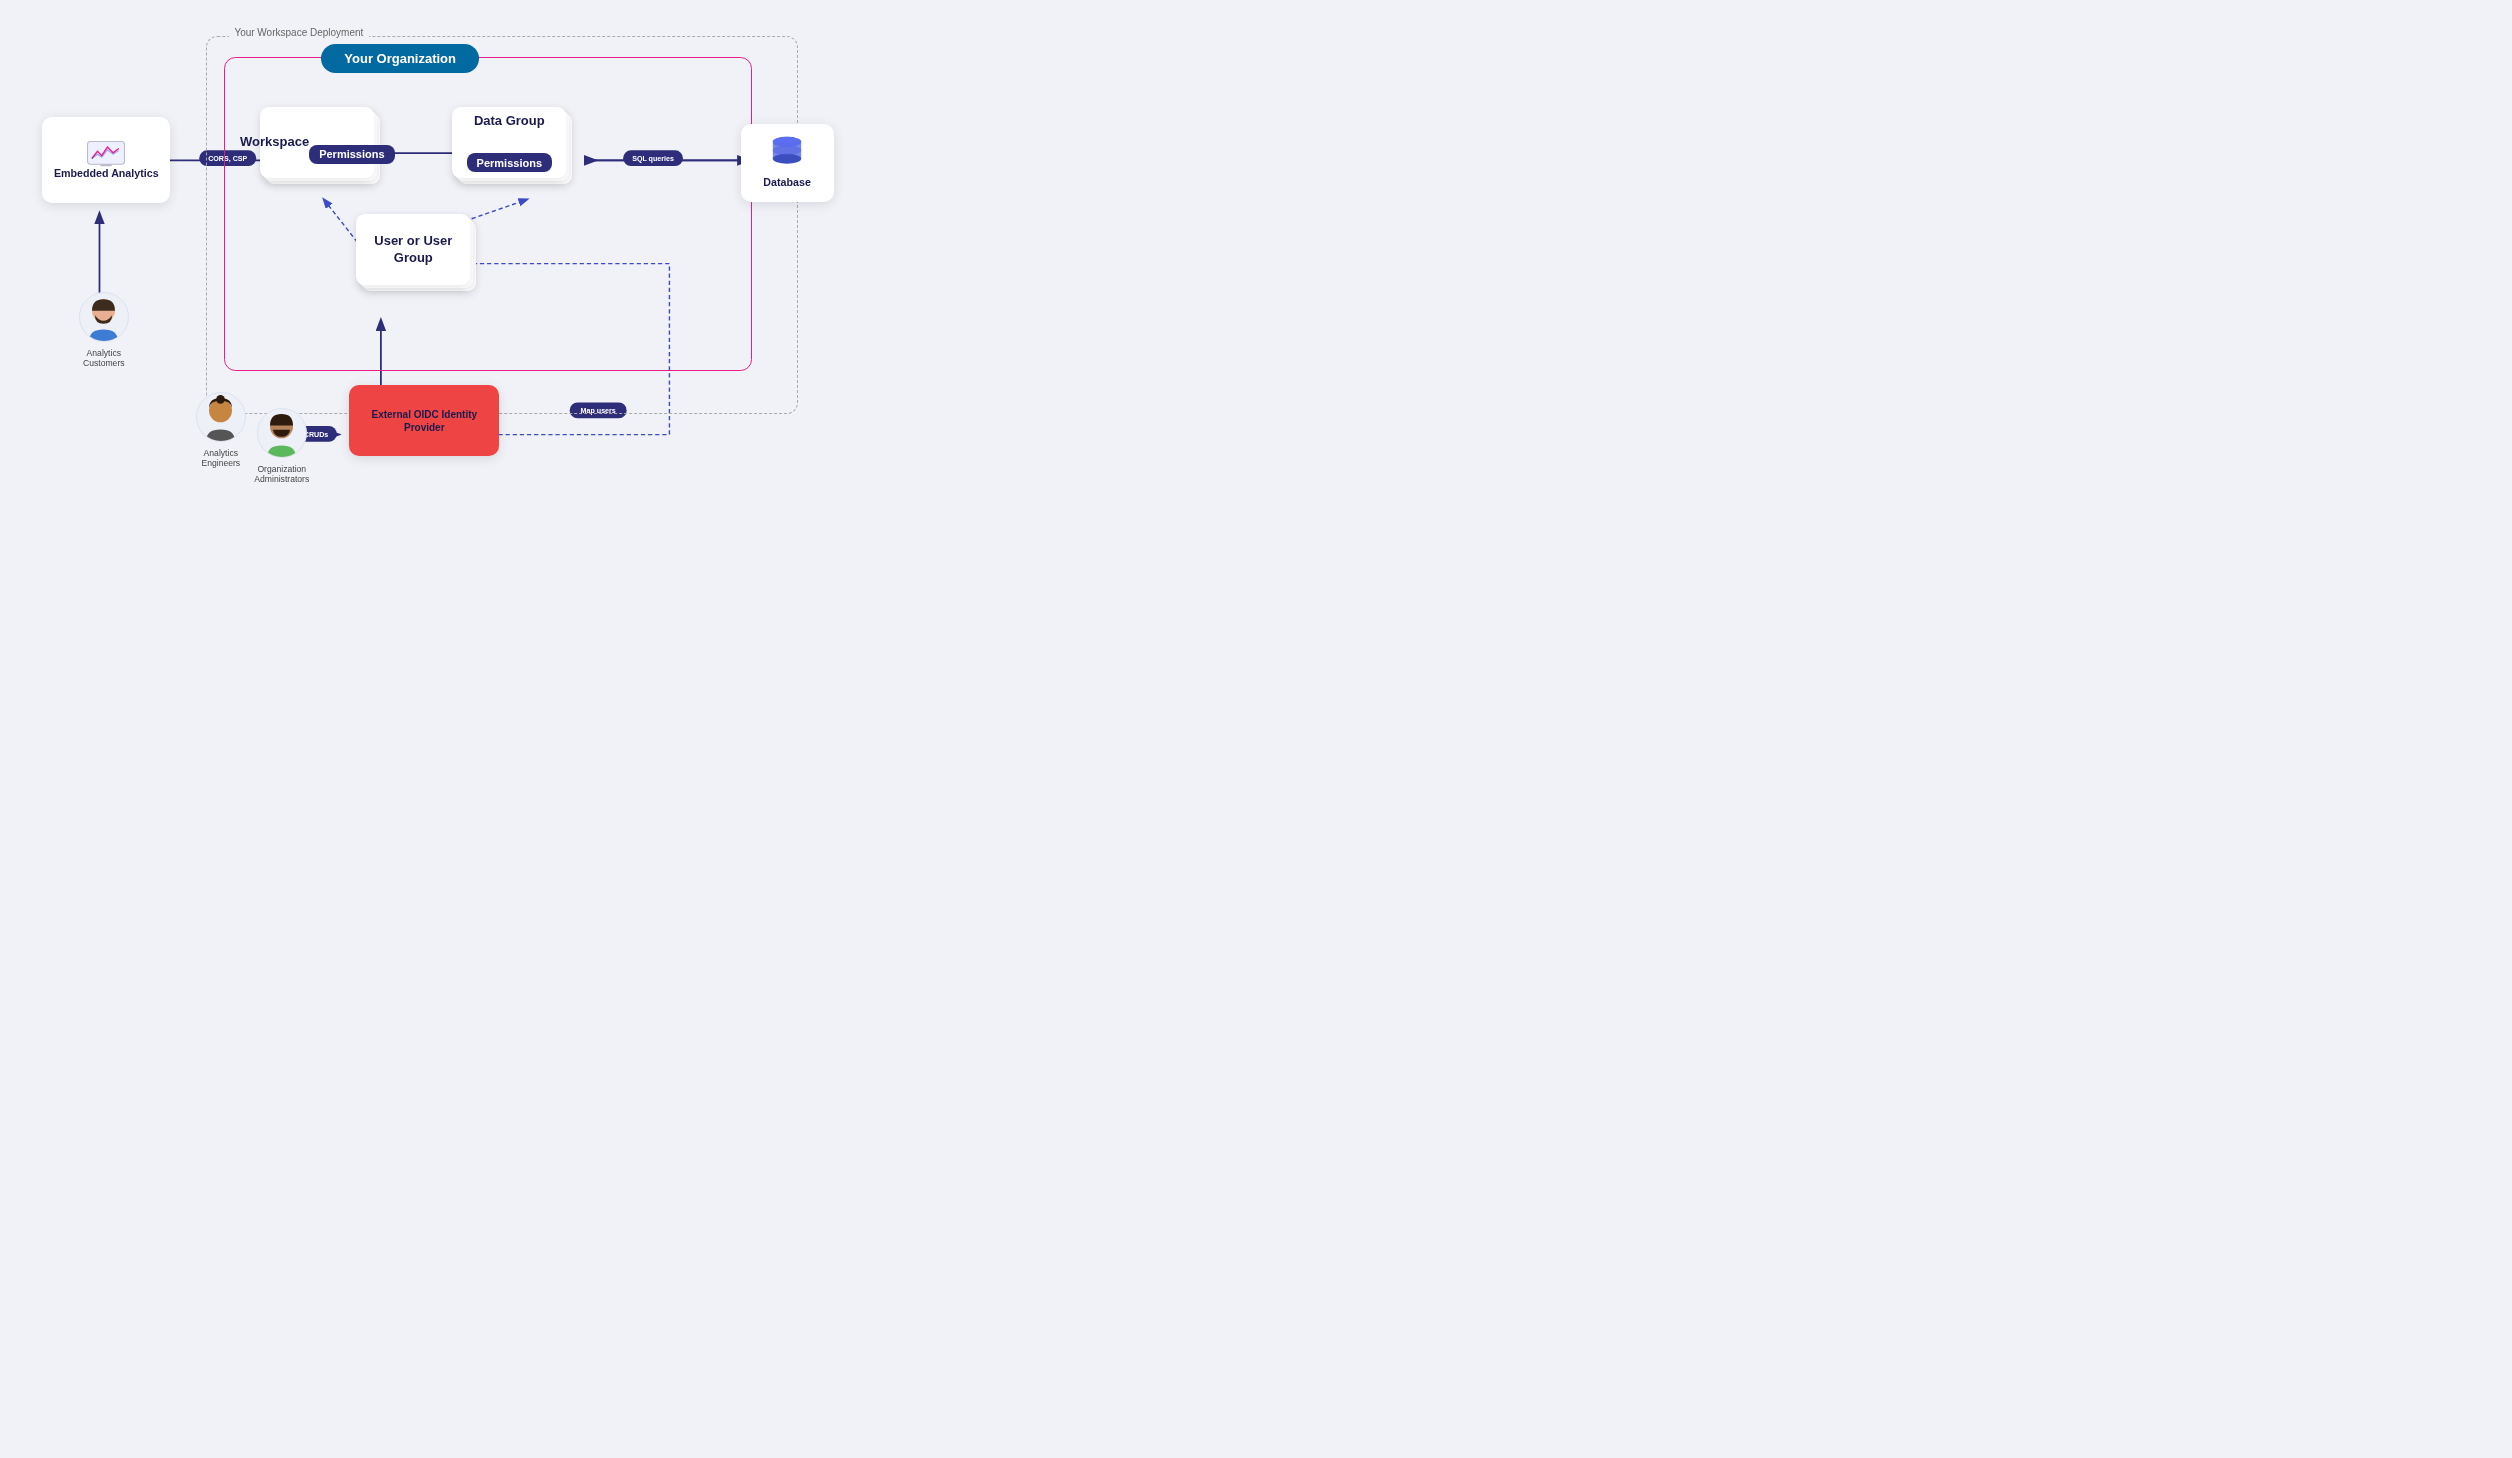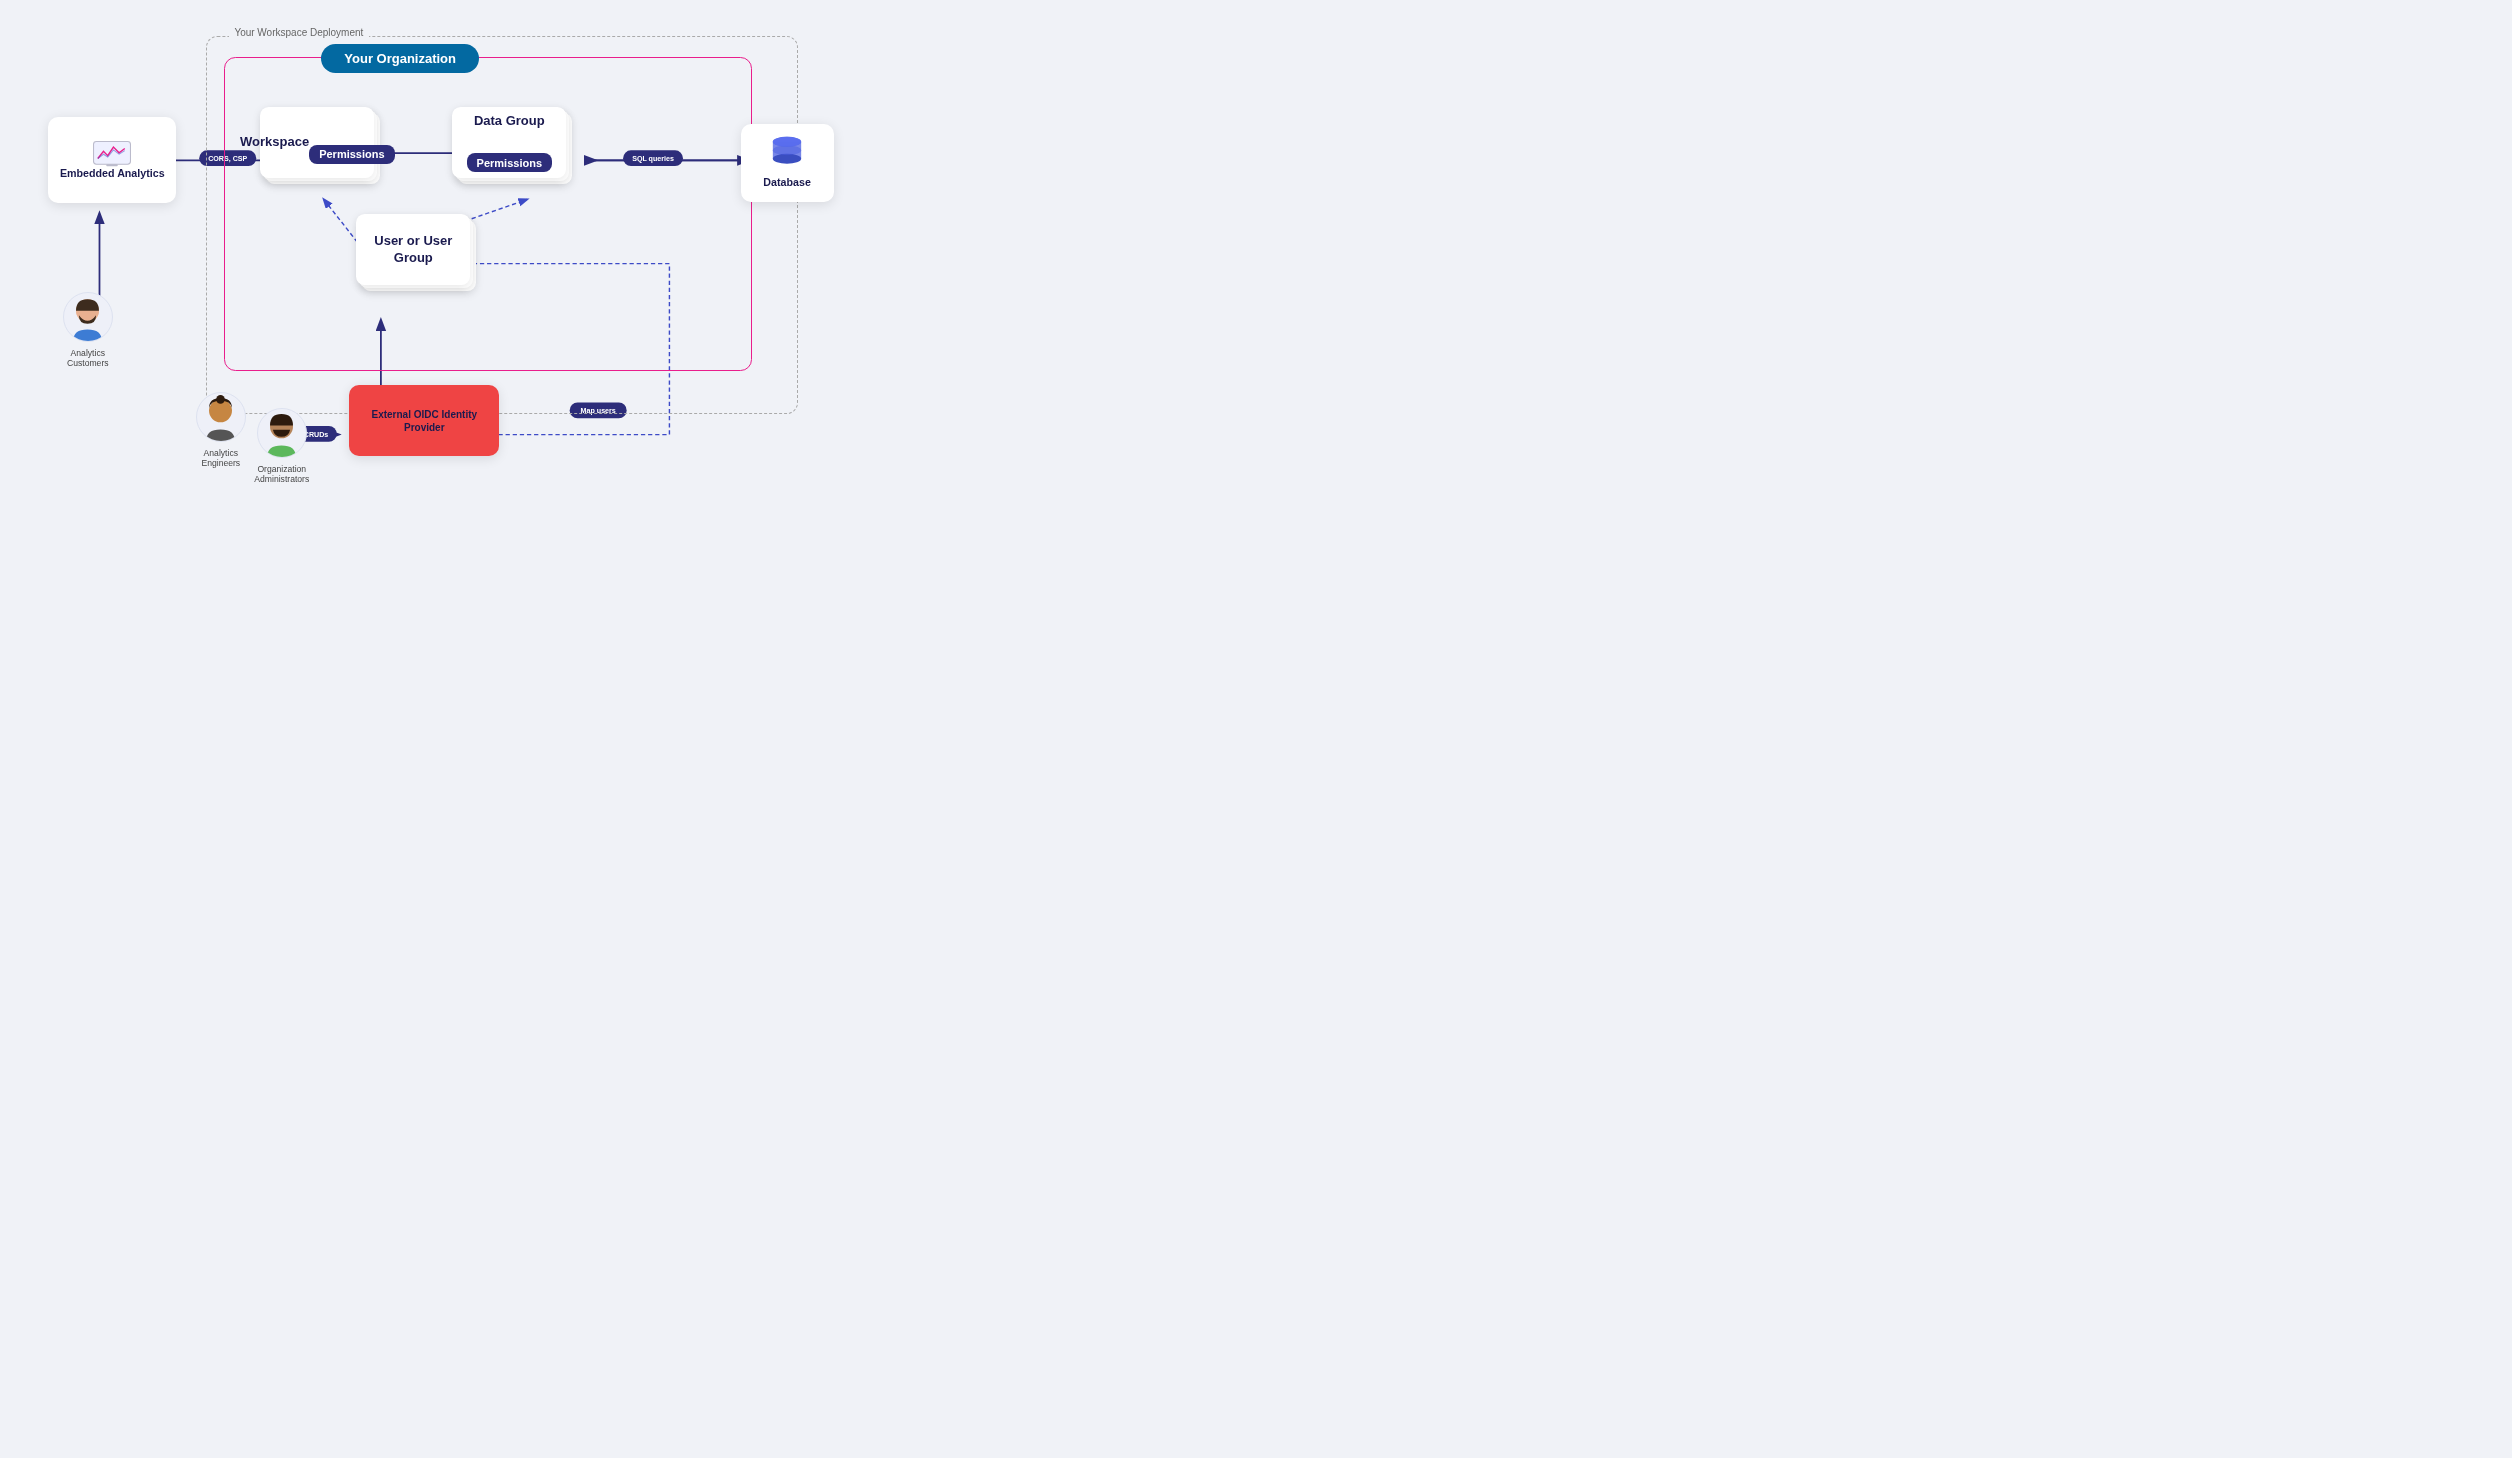--- a/index.html
+++ b/index.html
@@ -107,21 +107,21 @@
       font-weight: 600;
       padding: 3.6px 10px;
       border-radius: 8px;
       margin-top: 23px;
       white-space: nowrap;
     }
     
     .embedded-card {
       position: absolute;
       top: 103px;
-      left: 34px;
+      left: 28px;
       width: 128px;
       height: 86px;
       background: white;
       border-radius: 10px;
       box-shadow: 0 2.9px 11.4px rgba(0,0,0,0.10);
       display: flex;
       flex-direction: column;
       align-items: center;
       justify-content: center;
       padding: 8.6px;
@@ -312,21 +312,21 @@
       <ellipse cx="24" cy="20" rx="20" ry="7" fill="#4a5ee0" opacity="0.5"></ellipse>
       <ellipse cx="24" cy="8" rx="20" ry="7" fill="#5a6ef0" opacity="0.9"></ellipse>
     </svg>
     <div class="card-title" style="font-size:10.7px;margin-top:2.9px;">Database</div>
   </div>
 
   <div class="oidc-card">
     <div class="card-title" style="font-size:10px;">External OIDC Identity Provider</div>
   </div>
 
-  <div class="avatar-group" style="top:278px;left:38px;">
+  <div class="avatar-group" style="top:278px;left:54px;">
     <div class="avatar-circle">
 
       <svg width="43" height="46" viewBox="0 0 60 64">
         <circle cx="30" cy="22" r="16" fill="#f5c5a3"></circle>
         <circle cx="30" cy="22" r="16" fill="#e8b090"></circle>
 
         <path d="M14 22 Q14 6 30 6 Q46 6 46 22" fill="#3d2c1e"></path>
 
         <path d="M18 28 Q18 40 30 40 Q42 40 42 28 Q36 36 30 36 Q24 36 18 28z" fill="#3d2c1e"></path>
 

